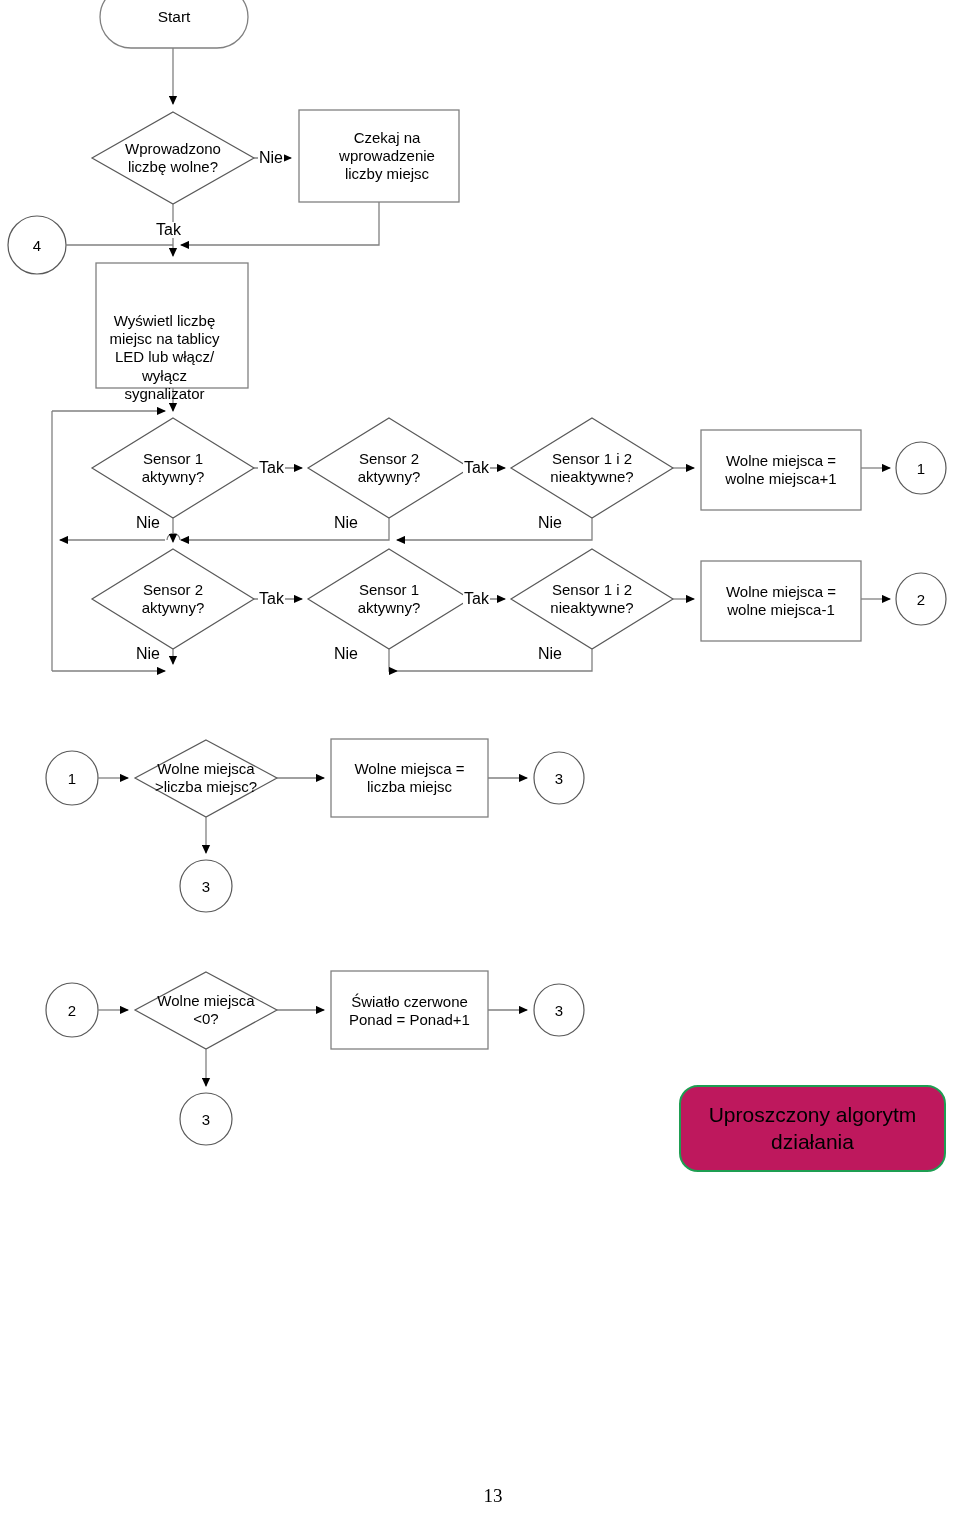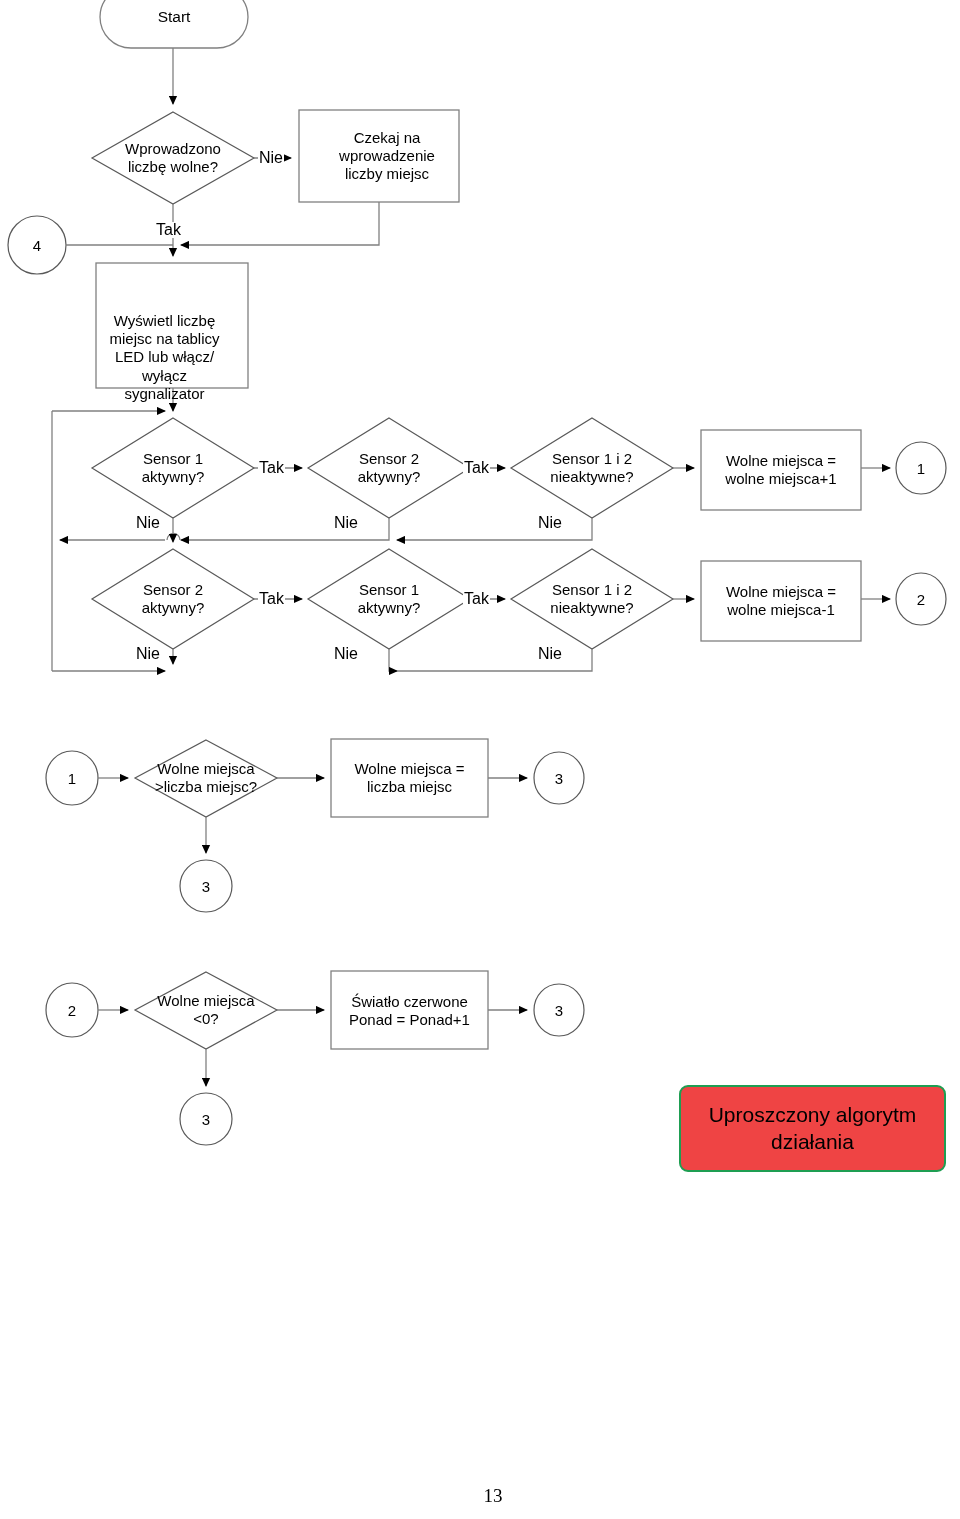--- a/index.html
+++ b/index.html
@@ -40,22 +40,22 @@
     position:absolute;
     display:flex;align-items:center;justify-content:center;
     font-family:"Liberation Sans",sans-serif;
     font-size:15px;color:#000000;
   }
   #caption-box{
     position:absolute;
     left:679px;top:1085px;
     width:263px;height:83px;
     border:2px solid #1e9e52;
-    border-radius:9px;
-    background:#ef4444;
+    border-radius:19px;
+    background:#be185d;
     display:flex;align-items:center;justify-content:center;
     text-align:center;
     font-family:"Liberation Sans",sans-serif;
     font-size:21px;
     color:#000000;
     line-height:1.25;
     white-space:pre-line;
   }
   #page-number{
     position:absolute;

